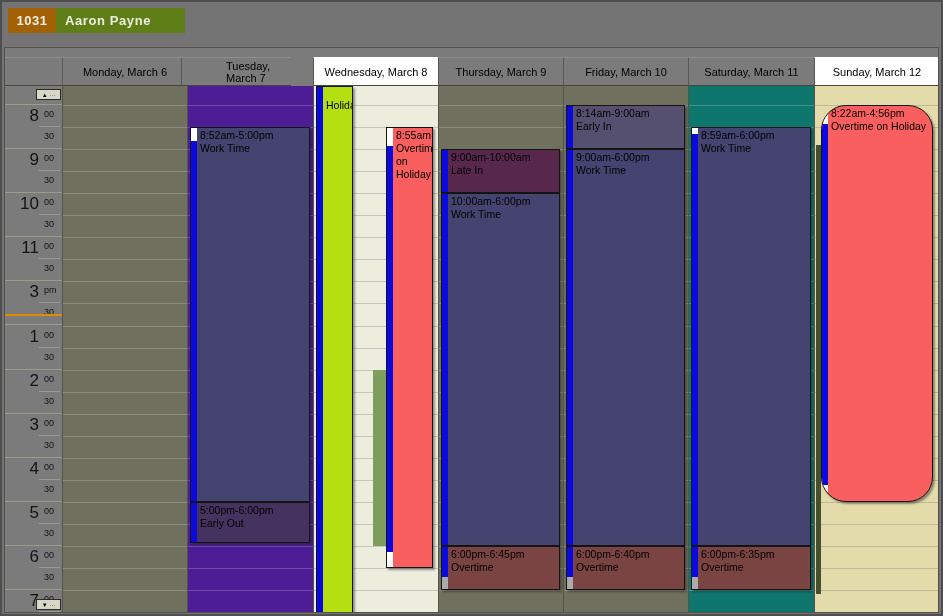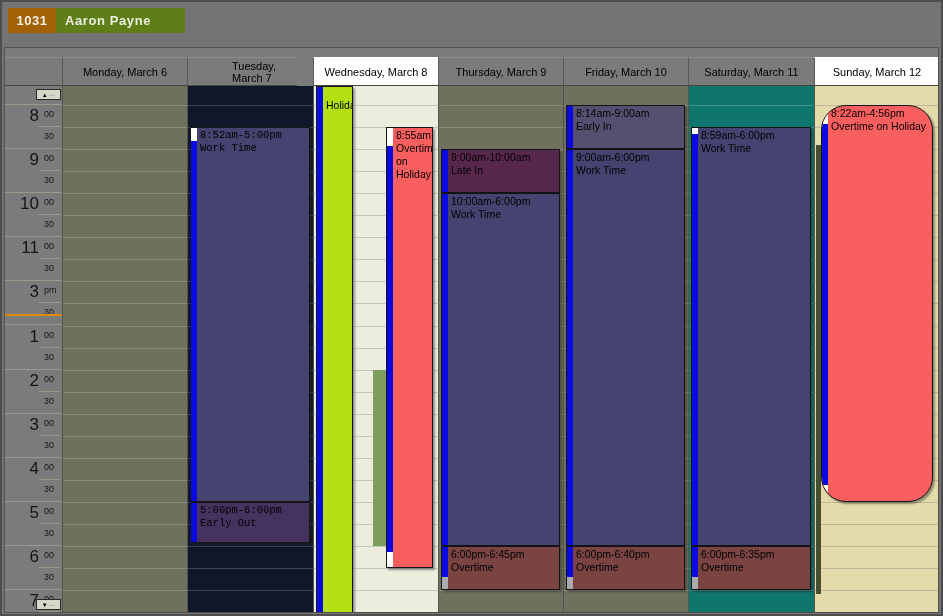--- a/index.html
+++ b/index.html
@@ -88,21 +88,21 @@
 
 <div class="emp-bar">
   <div class="emp-id">1031</div>
   <div class="emp-name">Aaron Payne</div>
 </div>
 
 <div class="sched">
   <div class="hdr-row">
     <div class="corner"></div>
   <div class="day-hdr" style="left: 57px; width: 125px;">Monday, March 6</div>
-      <div class="day-hdr" style="left: 182px; width: 110px; padding-left: 44px;">Tuesday, March 7</div>
+      <div class="day-hdr" style="left: 176px; width: 110px; padding-left: 44px;">Tuesday, March 7</div>
       <div class="day-hdr active" style="left: 308px; width: 125px;">Wednesday, March 8</div>
       <div class="day-hdr" style="left: 433px; width: 125px;">Thursday, March 9</div>
       <div class="day-hdr" style="left: 558px; width: 125px;">Friday, March 10</div>
       <div class="day-hdr" style="left: 683px; width: 126px;">Saturday, March 11</div>
       <div class="day-hdr active" style="left: 809px; width: 125px;">Sunday, March 12</div>
     </div>
   <div class="ruler">
       <div class="top-partial">
         <span>30</span>
       </div>
@@ -204,21 +204,21 @@
         <div class="rline" style="top: 327.7px;"></div>
         <div class="rline" style="top: 349.75px;"></div>
         <div class="rline" style="top: 371.8px;"></div>
         <div class="rline" style="top: 393.85px;"></div>
         <div class="rline" style="top: 415.9px;"></div>
         <div class="rline" style="top: 437.95px;"></div>
         <div class="rline" style="top: 460px;"></div>
         <div class="rline" style="top: 482.05px;"></div>
         <div class="rline" style="top: 504.1px;"></div>
       </div>
-      <div class="col" style="left: 125px; width: 126px; background: #0f172a; font-family: Liberation Mono, monospace;">
+      <div class="col" style="left: 125px; width: 126px; background: #4c1d95;">
         <div class="rline" style="top: 19px;"></div>
         <div class="rline" style="top: 41.05px;"></div>
         <div class="rline" style="top: 63.1px;"></div>
         <div class="rline" style="top: 85.15px;"></div>
         <div class="rline" style="top: 107.2px;"></div>
         <div class="rline" style="top: 129.25px;"></div>
         <div class="rline" style="top: 151.3px;"></div>
         <div class="rline" style="top: 173.35px;"></div>
         <div class="rline" style="top: 195.4px;"></div>
         <div class="rline" style="top: 217.45px;"></div>

